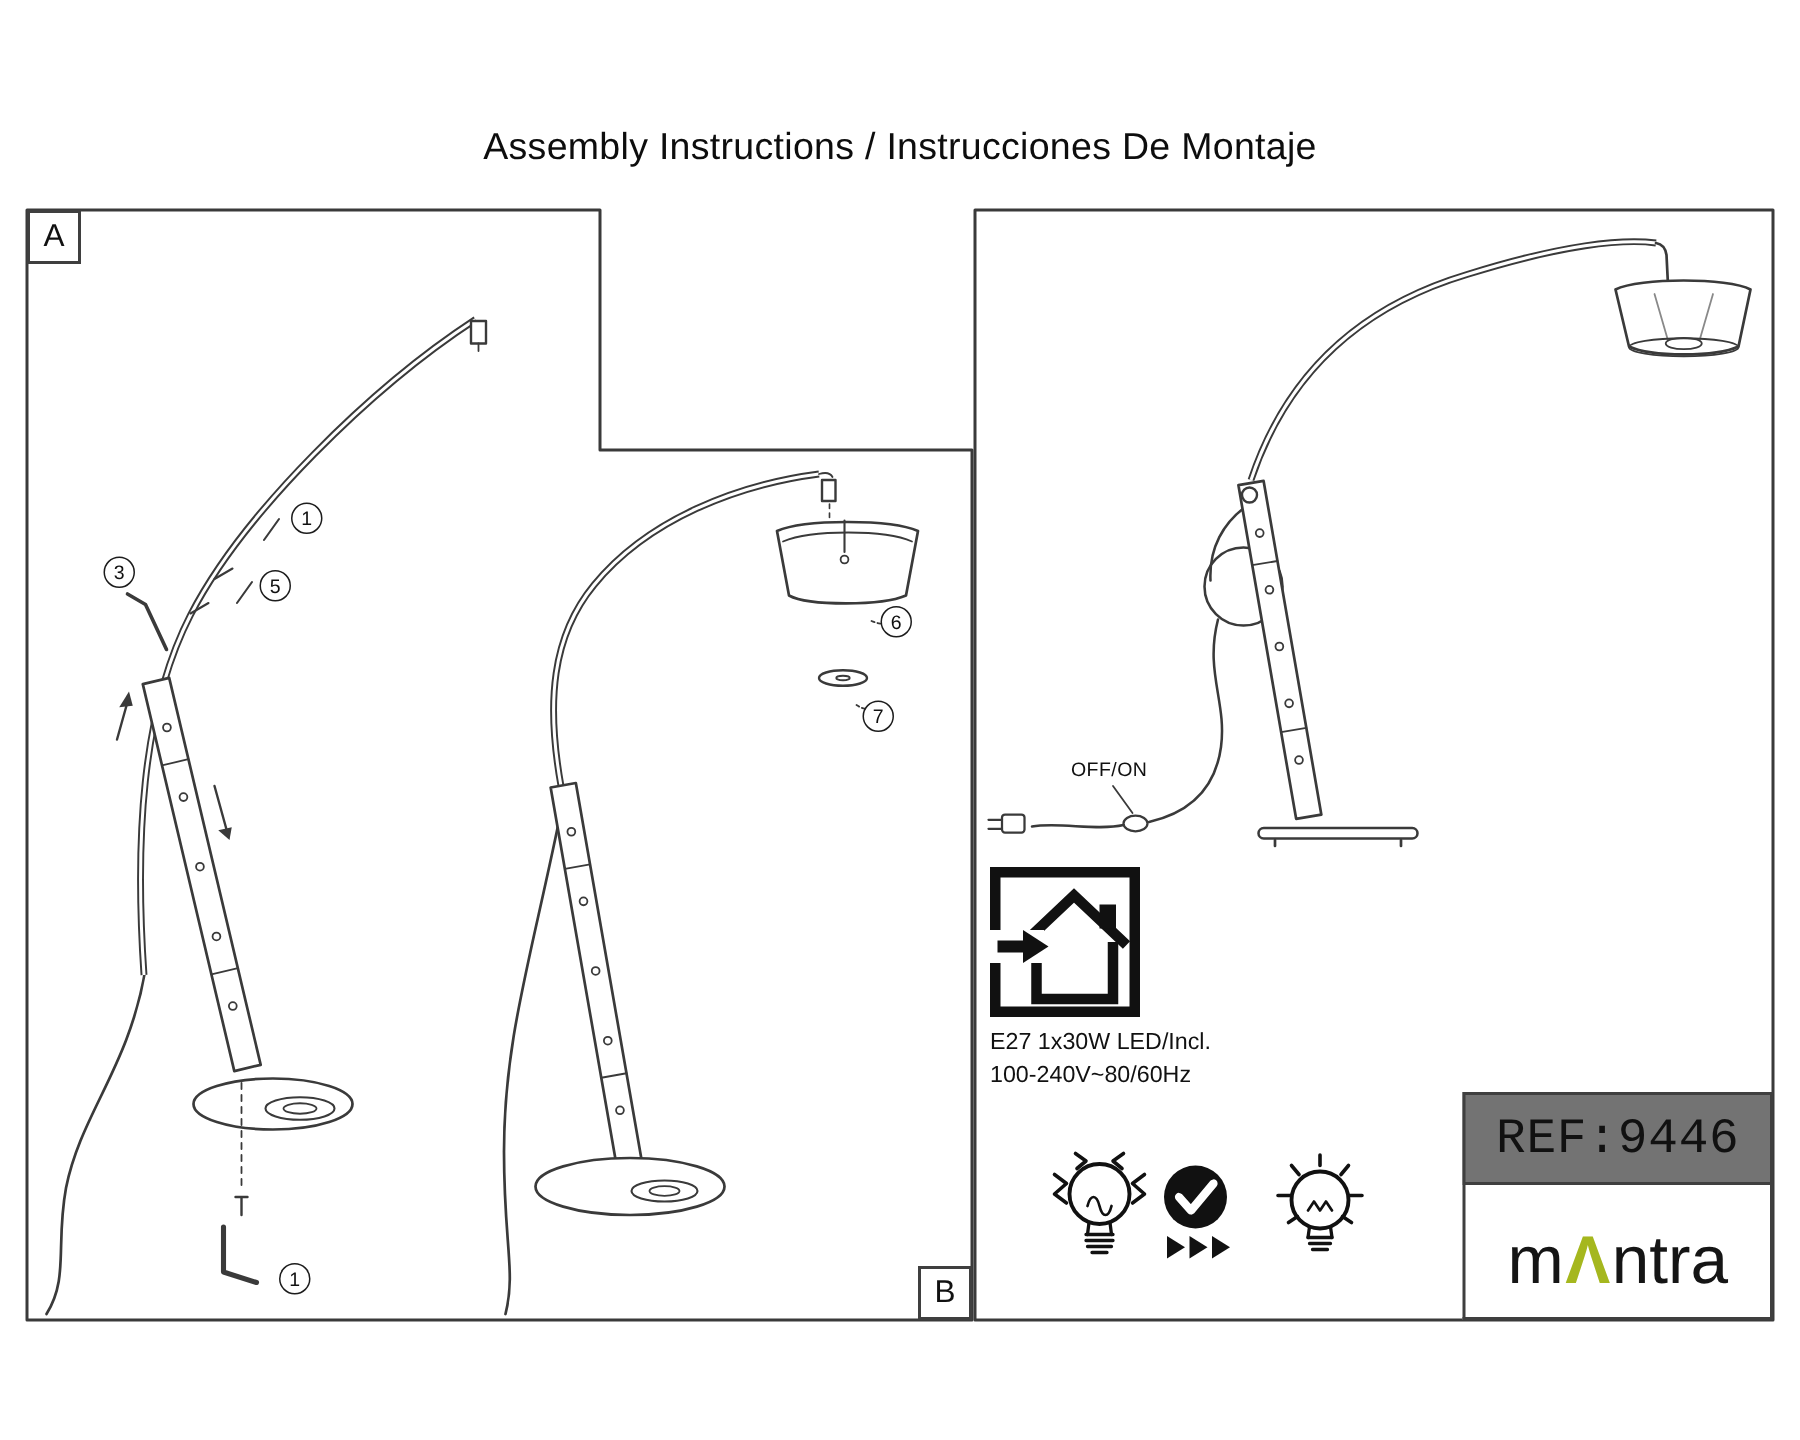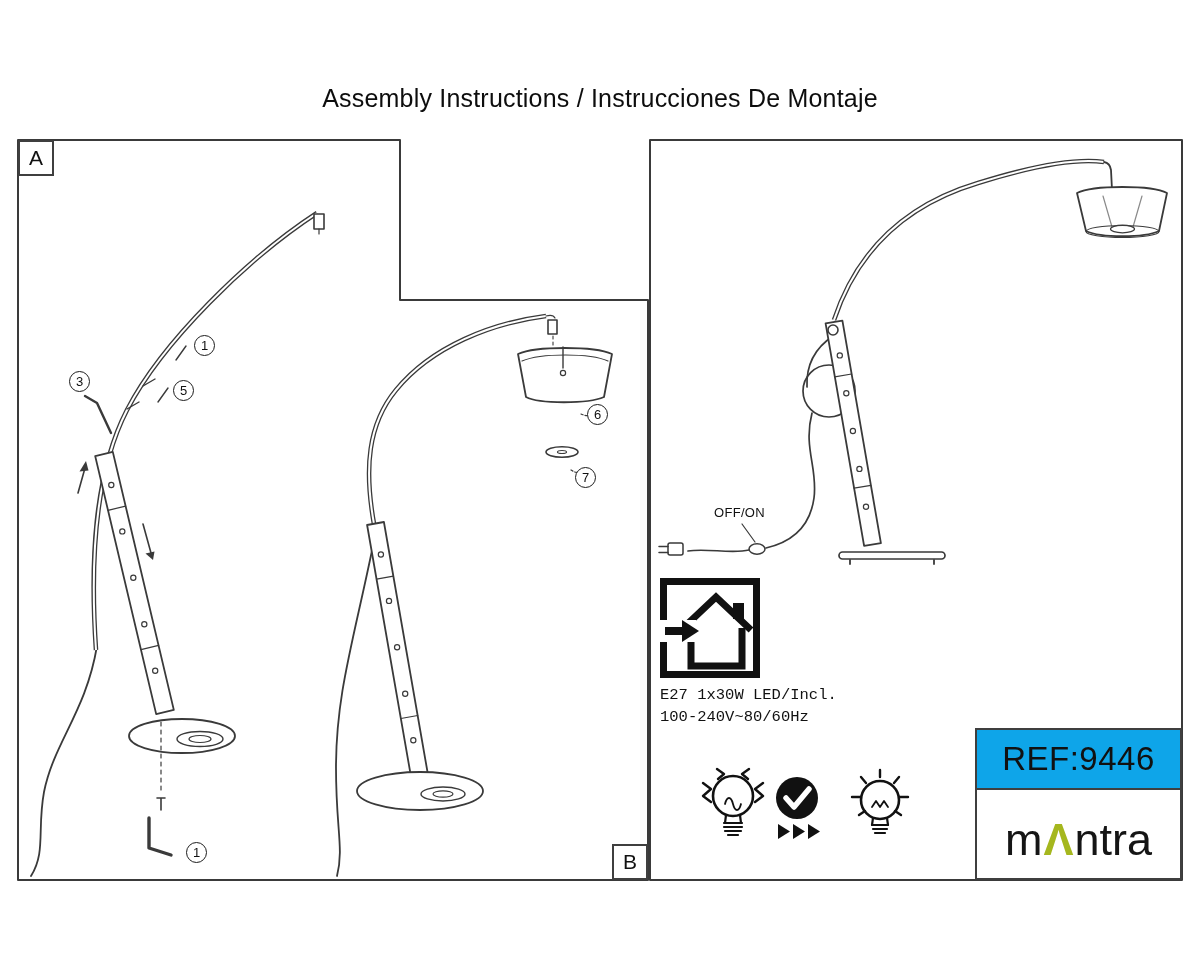--- a/index.html
+++ b/index.html
@@ -11,24 +11,24 @@
   .title{left:0;top:84px;width:100%;text-align:center;font-size:25px;color:#0d0d0d;letter-spacing:.2px;}
   .corner-label{
     width:36px;height:36px;border:2px solid #3f3f3f;box-sizing:border-box;background:#fff;
     display:flex;align-items:center;justify-content:center;font-size:21px;
   }
   .step{
     width:21px;height:21px;border:1.3px solid #1c1c1c;border-radius:50%;background:#fff;
     display:flex;align-items:center;justify-content:center;font-size:13px;box-sizing:border-box;
   }
   .offon{font-size:13px;letter-spacing:.3px;}
-  .specs{font-size:15.5px;line-height:22px;font-family:Liberation Mono, monospace;}
+  .specs{font-size:15.5px;line-height:22px;}
   .ref-box{
     left:975px;top:728px;width:207px;height:62px;border:2px solid #3f3f3f;box-sizing:border-box;
-    display:flex;align-items:center;justify-content:center;font-size:33px;letter-spacing:.5px;background:#0ea5e9;
+    display:flex;align-items:center;justify-content:center;font-size:33px;letter-spacing:.5px;background:#737373;font-family:Liberation Mono, monospace;
   }
   .brand-box{
     left:975px;top:790px;width:207px;height:90px;border:2px solid #3f3f3f;border-top:none;box-sizing:border-box;
     display:flex;align-items:flex-end;justify-content:center;padding-bottom:16px;font-size:45px;background:#fff;color:#151515;
   }
   .brand-box span{line-height:1;}
   .brand-box .caret{color:#a5b71e;font-weight:bold;margin:0 1px;}
   svg .ln{stroke:#3a3a3a;fill:none;stroke-linecap:round;stroke-linejoin:round;}
   svg .fw{stroke:#3a3a3a;fill:#fff;stroke-linejoin:round;}
   svg .tube{stroke:#3a3a3a;fill:none;stroke-width:4.6;}

